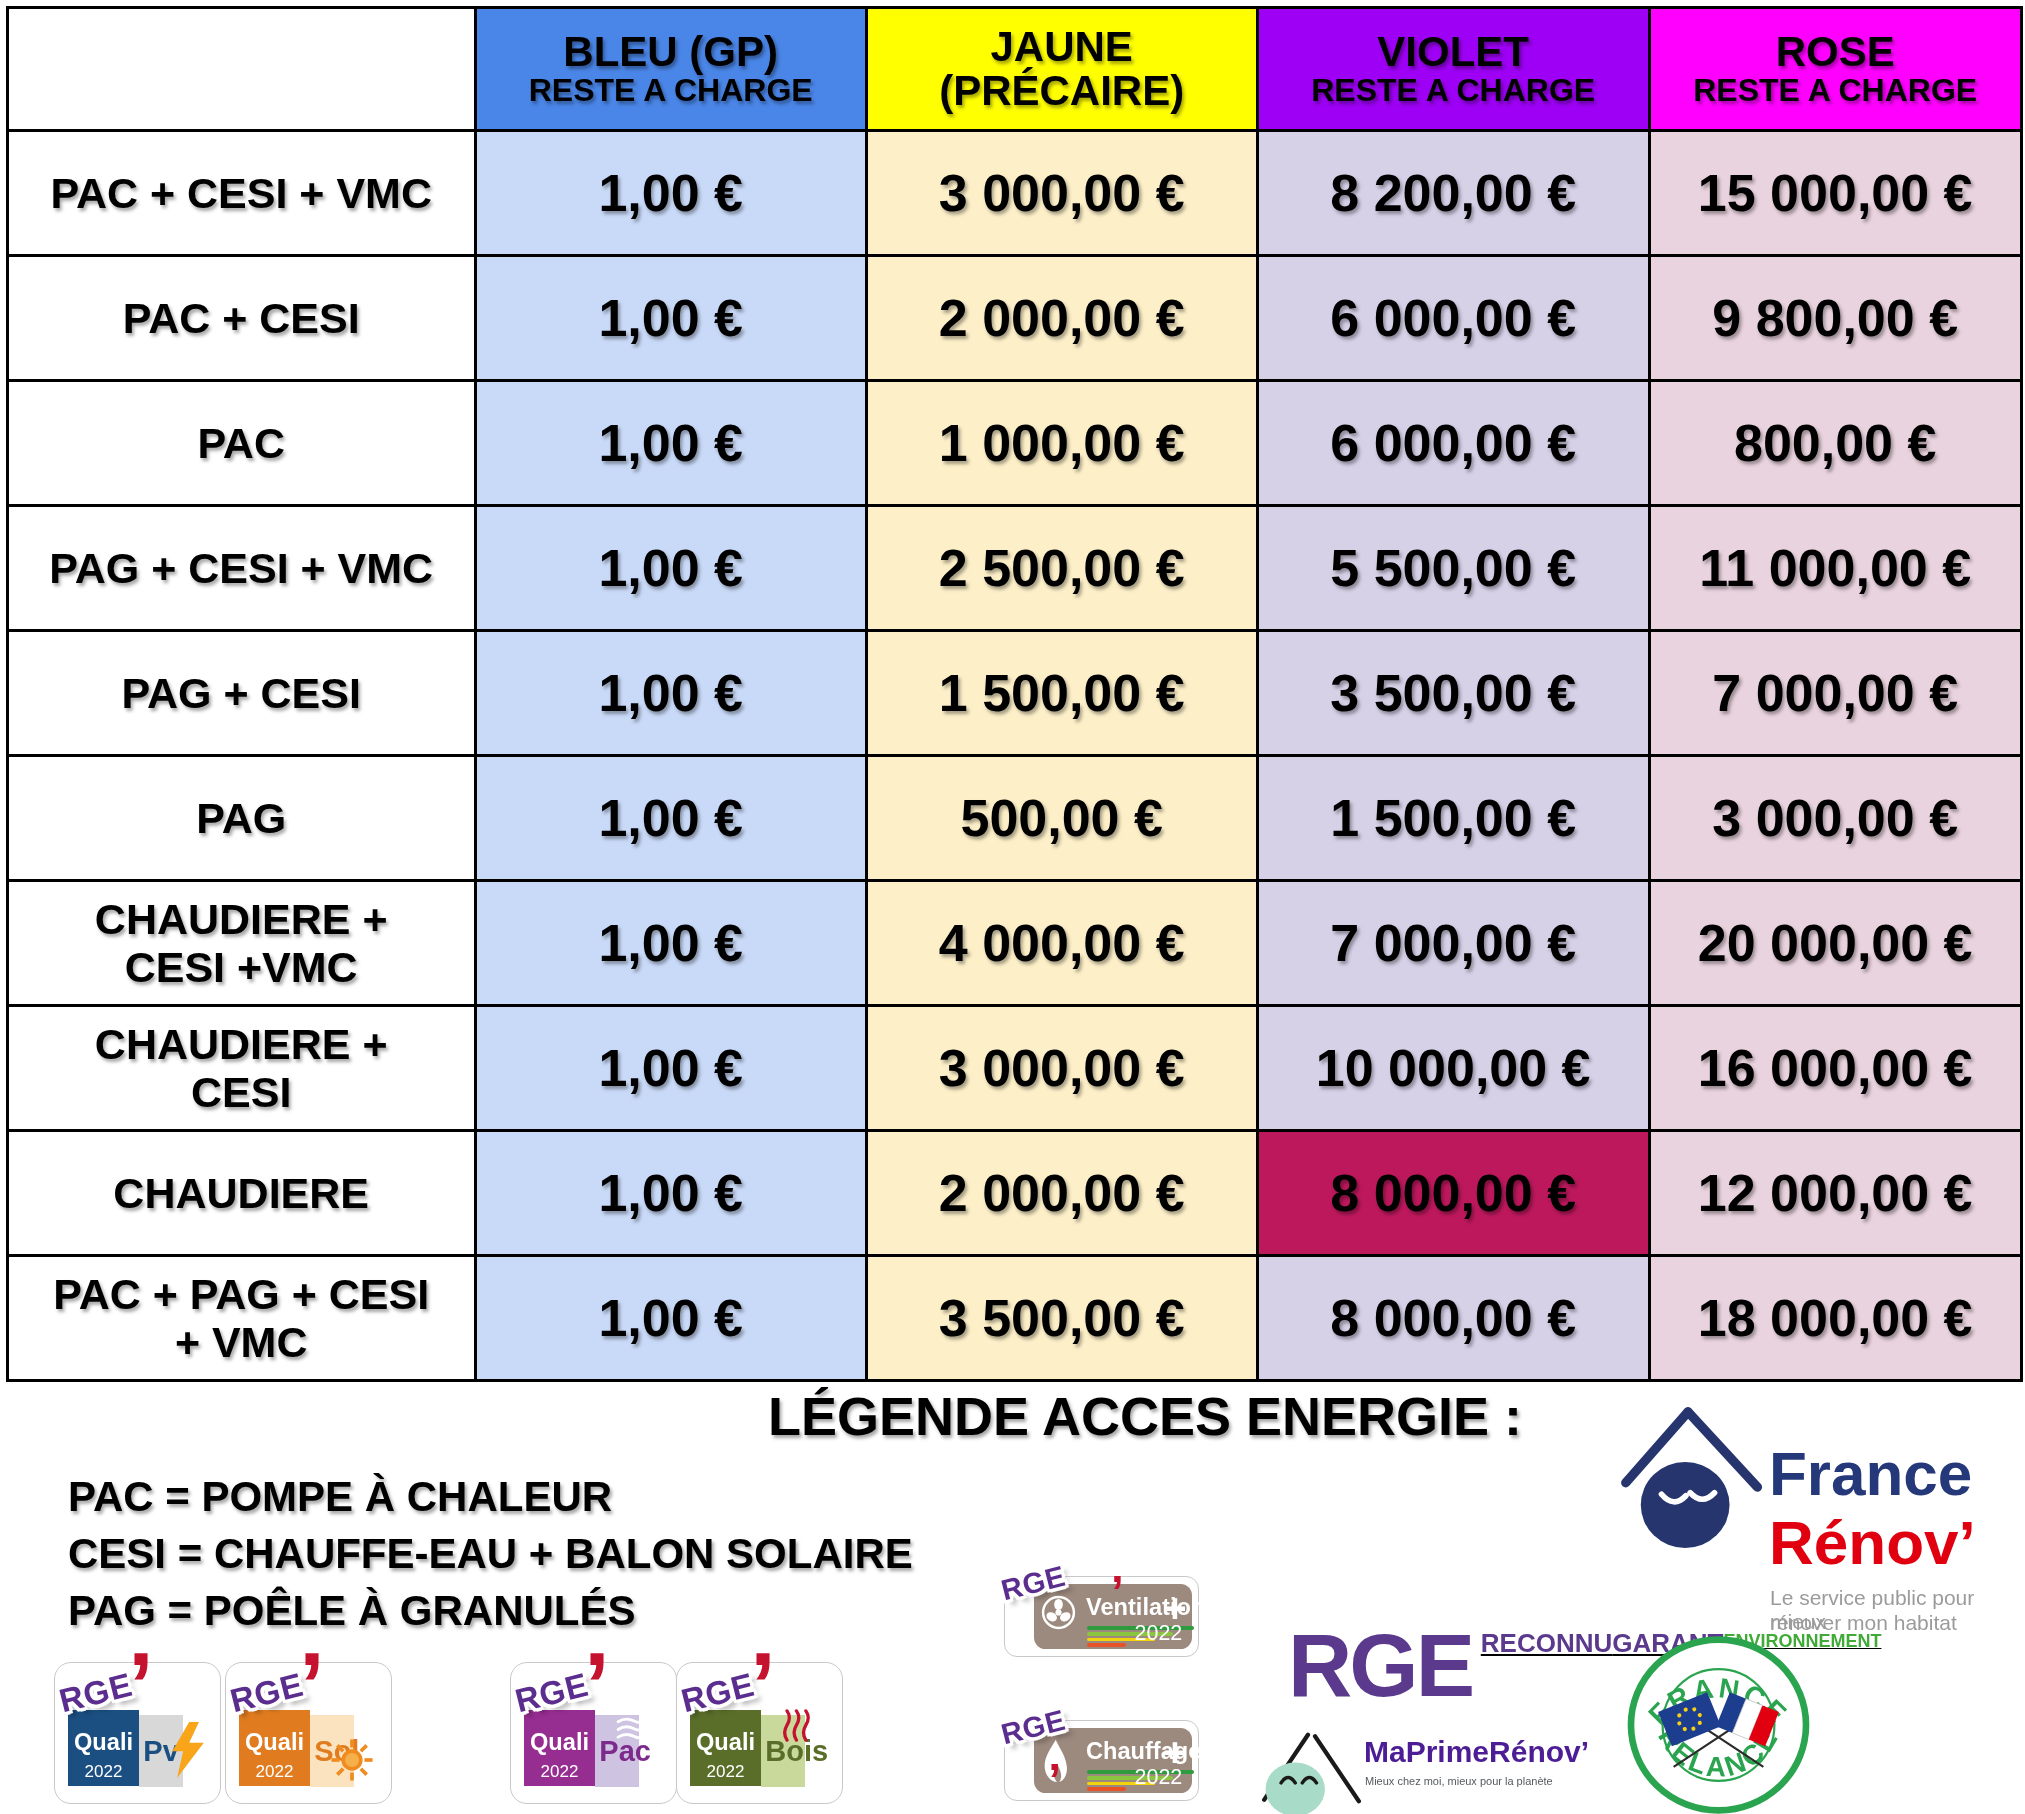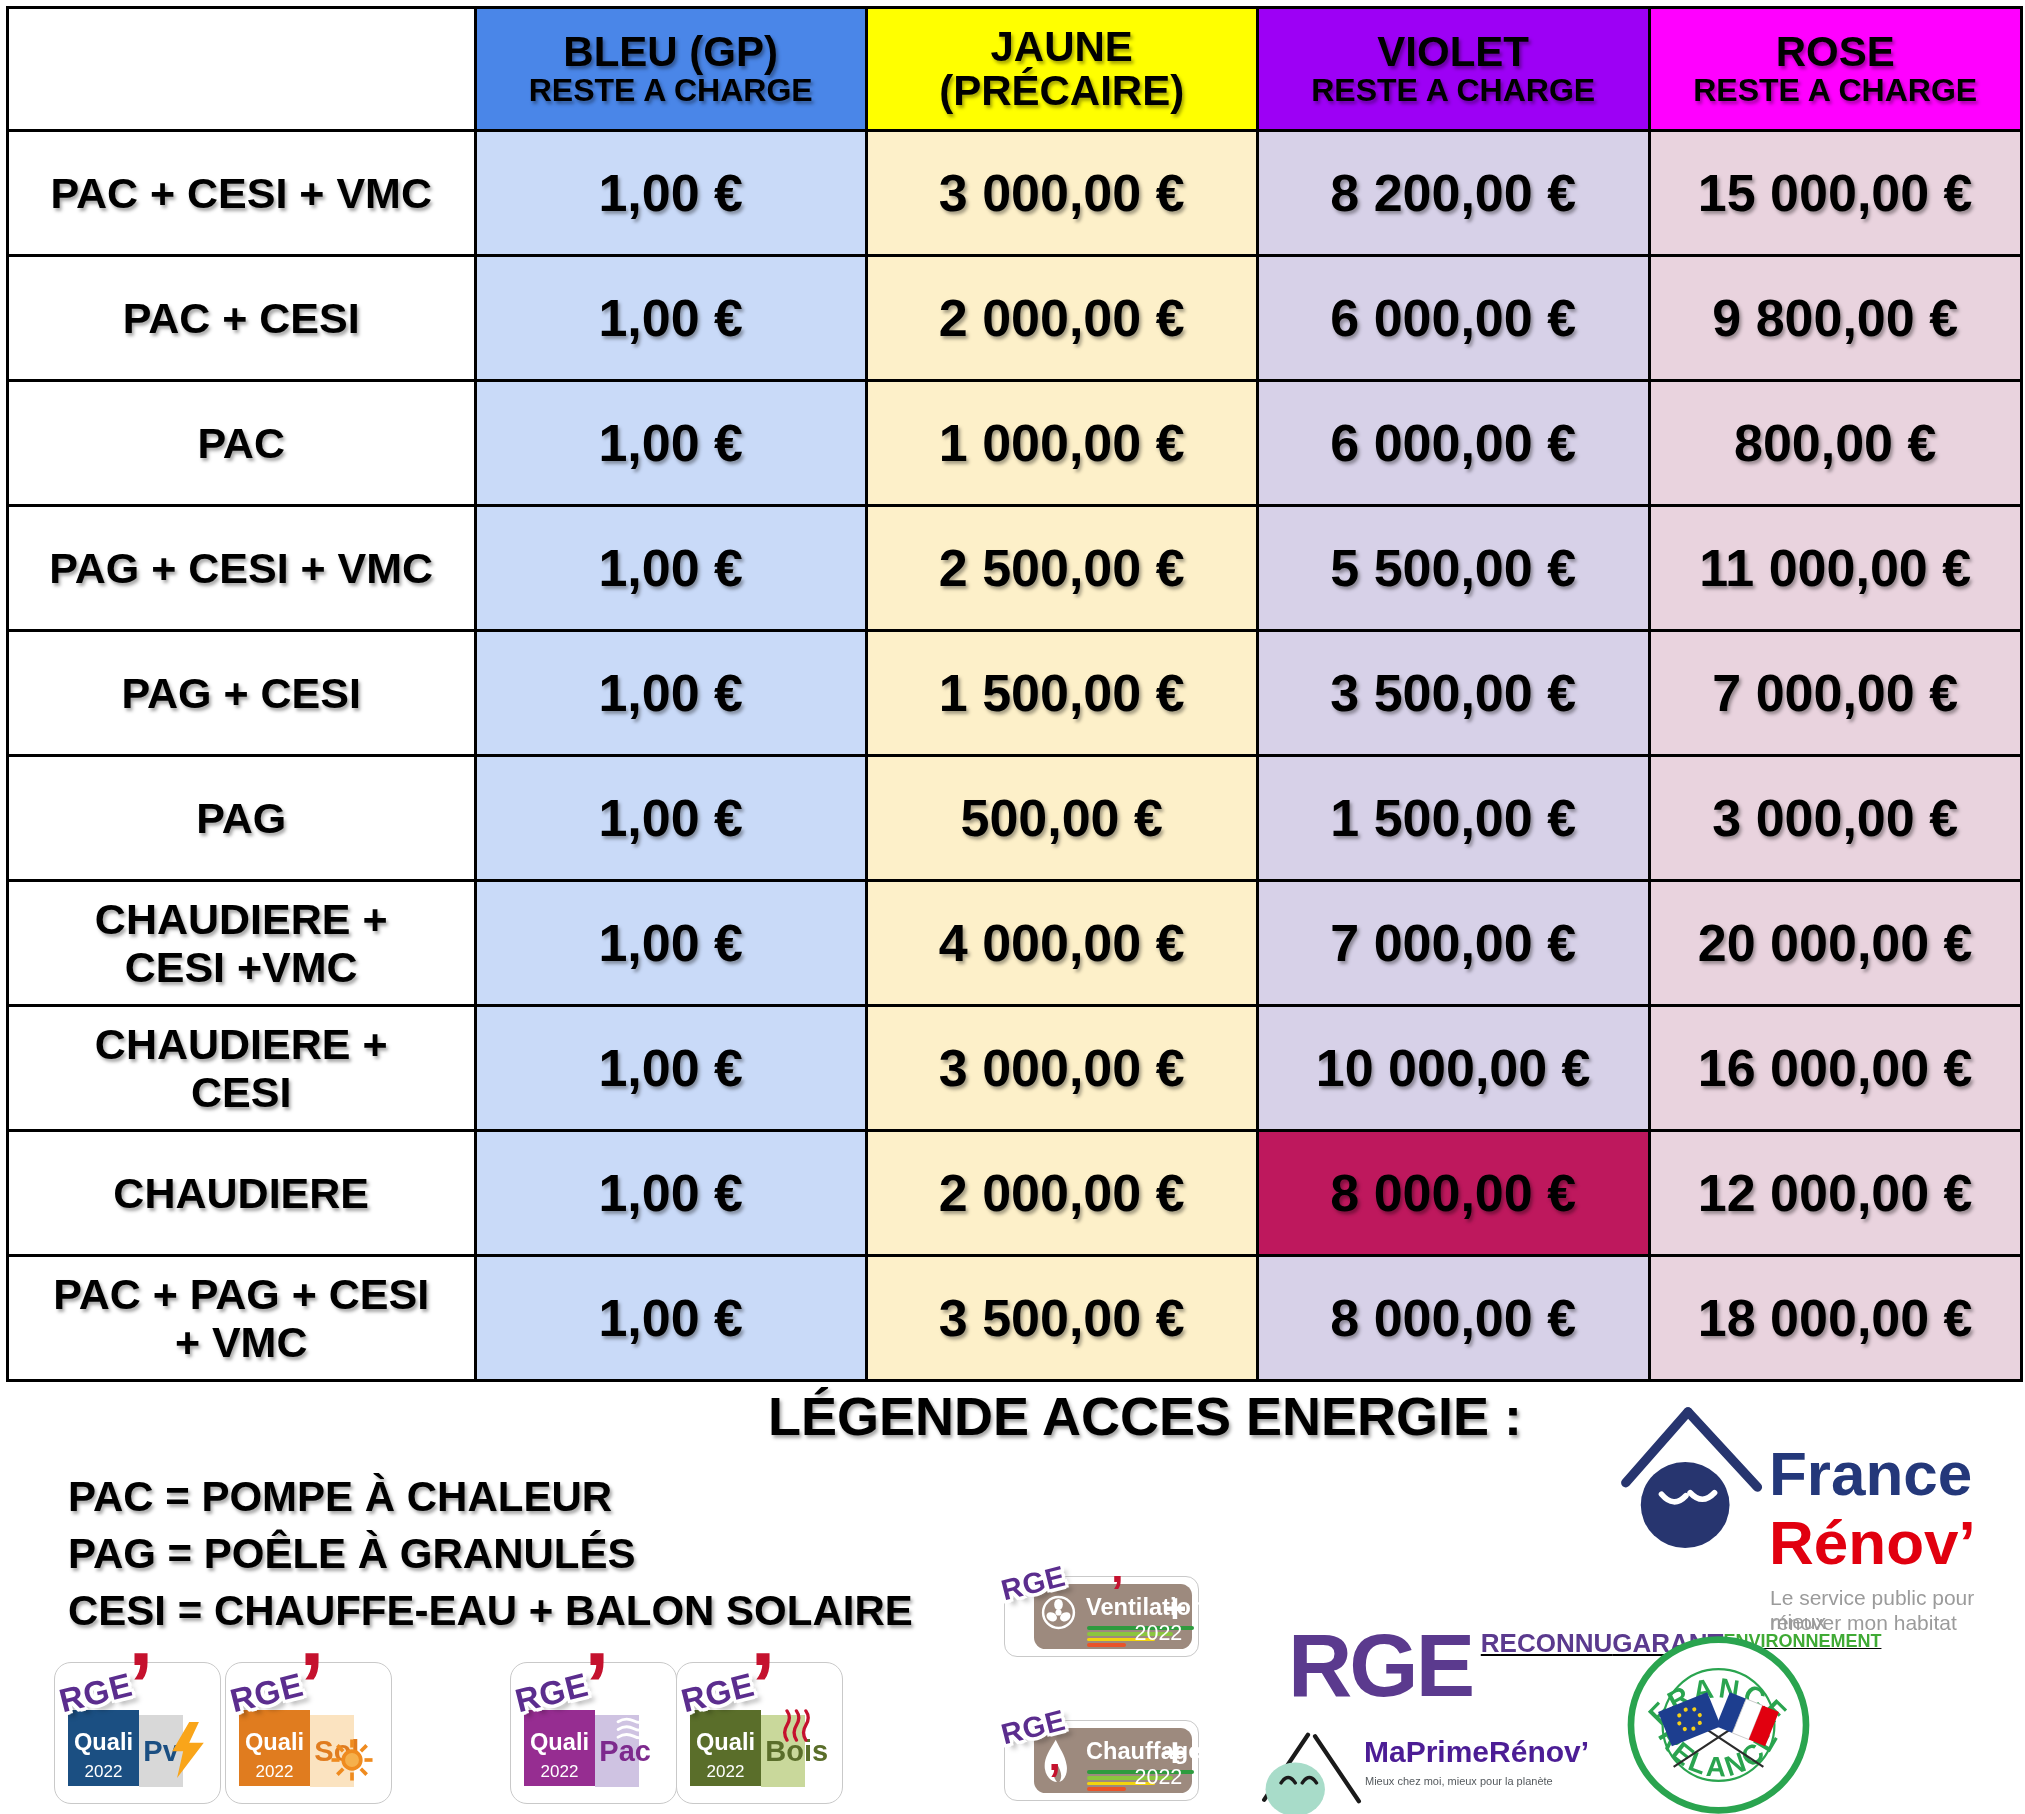--- a/index.html
+++ b/index.html
@@ -209,22 +209,22 @@
         <td class="val" data-col="1" style="background-color: rgb(253, 240, 201);">3 500,00 €</td>
         <td class="val" data-col="2" style="background-color: rgb(215, 209, 232);">8 000,00 €</td>
         <td class="val" data-col="3" style="background-color: rgb(233, 211, 222);">18 000,00 €</td>
       </tr>
     </tbody>
   </table>
 
   <div class="legend-title">LÉGENDE ACCES ENERGIE :</div>
   <div class="legend-items">
     <div class="legend-item">PAC = POMPE À CHALEUR</div>
+    <div class="legend-item">CESI = CHAUFFE-EAU + BALON SOLAIRE</div>
     <div class="legend-item">PAG = POÊLE À GRANULÉS</div>
-    <div class="legend-item">CESI = CHAUFFE-EAU + BALON SOLAIRE</div>
   </div>
 
   <div class="france-renov">
     <svg width="408" height="247" viewBox="0 0 570 345">
       <path d="M22,124 L109,25" stroke="#27356f" stroke-width="13" fill="none" stroke-linecap="round"></path>
       <path d="M109,25 L206,130" stroke="#27356f" stroke-width="13" fill="none" stroke-linecap="round"></path>
       <ellipse cx="105" cy="155" rx="62" ry="60" fill="#27356f"></ellipse>
       <path d="M72,140 q17,20 34,2" stroke="#ffffff" stroke-width="8" fill="none" stroke-linecap="round"></path>
       <path d="M112,138 q17,18 34,0" stroke="#ffffff" stroke-width="8" fill="none" stroke-linecap="round"></path>
     </svg>

